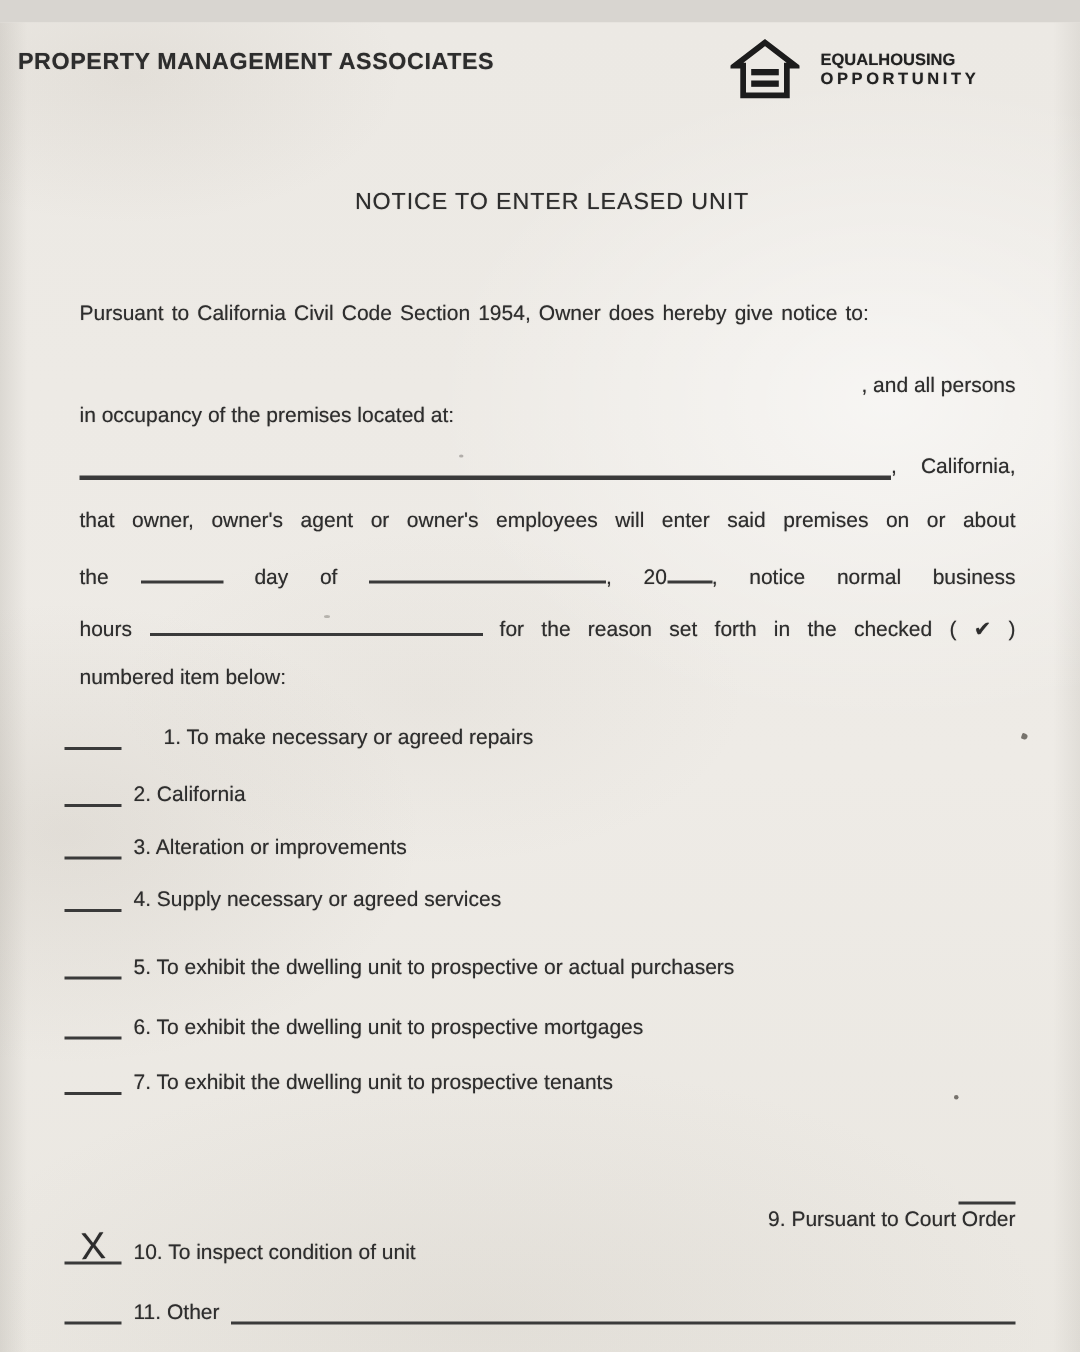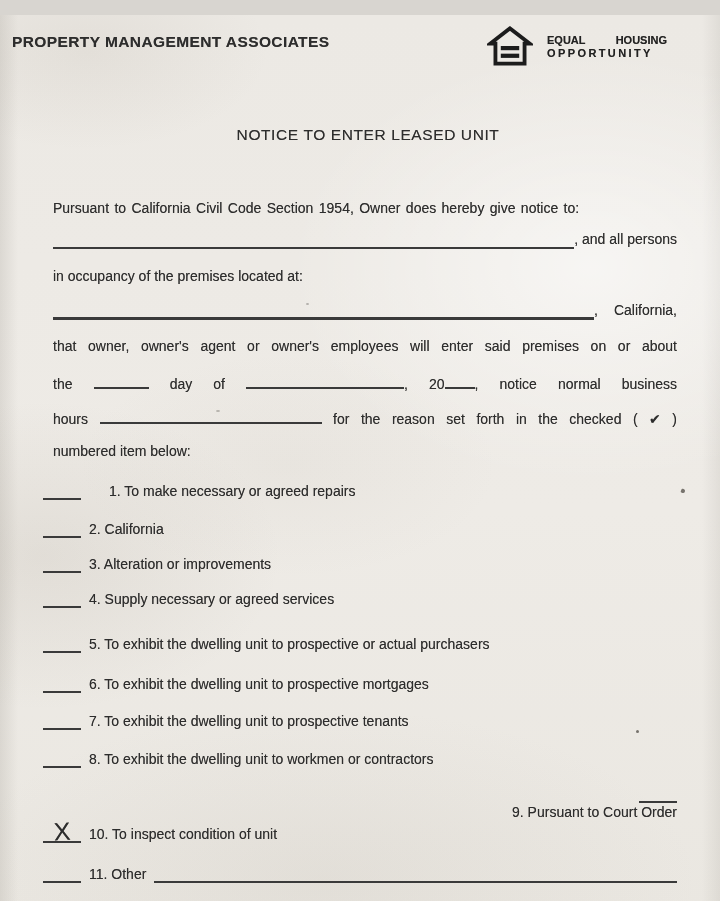--- a/index.html
+++ b/index.html
@@ -17,21 +17,21 @@
       linear-gradient(90deg, rgba(110,105,95,.14) 0, rgba(110,105,95,0) 2.5%, rgba(110,105,95,0) 97.5%, rgba(110,105,95,.10) 100%),
       linear-gradient(180deg, #ece9e4 0%, #eeebe6 55%, #eae7e1 100%);
     text-shadow:0 0 .6px rgba(45,42,38,.55);
   }
   .abs{position:absolute;}
   
   .company{left:12px;top:18px;font-size:15.5px;font-weight:700;letter-spacing:.4px;white-space:nowrap;}
   .eho{left:487px;top:10px;display:flex;align-items:flex-start;}
   .eho svg{display:block;}
   .eho-text{margin-left:14px;margin-top:9px;width:120px;font-weight:700;font-size:11px;line-height:13px;color:#222;}
-  .eho-line1{display:flex;justify-content:space-between;}
+  .eho-line1{display:flex;}
   .eho-line2{letter-spacing:2.4px;white-space:nowrap;}
   
   .title{left:53px;top:111px;width:630px;text-align:center;font-size:15.5px;letter-spacing:.6px;white-space:nowrap;}
   
   .line{left:53px;width:624px;font-size:14px;line-height:19px;white-space:nowrap;}
   .just{white-space:normal;text-align:justify;text-align-last:justify;}
   .row{display:flex;align-items:flex-end;}
   .ul{display:inline-block;border-bottom:2px solid #3a3a3a;height:15px;vertical-align:baseline;}
   .grow{flex:1 1 auto;}
   .w55{width:55px;} .w158{width:158px;} .w30{width:30px;} .w222{width:222px;}
@@ -67,21 +67,21 @@
         <span>HOUSING</span>
       </span>
       <span class="eho-line2">OPPORTUNITY</span>
     </span>
   </div>
 
   <div class="abs title">NOTICE TO ENTER LEASED UNIT</div>
 
   <div class="abs line" style="top:184px;word-spacing:1.5px;">Pursuant to California Civil Code Section 1954, Owner does hereby give notice to:</div>
 
-  <div class="abs line row" style="top:215px;">
+  <div class="abs line row" style="top:215px;flex-direction:column;">
     <span class="ul grow"></span>
       <span>, and all persons</span>
   </div>
 
   <div class="abs line" style="top:252px;">in occupancy of the premises located at:</div>
 
   <div class="abs line row" style="top:286px;">
     <span class="ul grow thick"></span>
       <span>,</span>
       <span class="cal">California,</span>
@@ -140,26 +140,20 @@
         <span class="markval"></span>
       </span>
     <span class="itext"><span>6.</span> <span>To exhibit the dwelling unit to prospective mortgages</span></span>
   </div>
   <div class="abs item" style="top:697px;">
     <span class="mark">
         <span class="markval"></span>
       </span>
     <span class="itext"><span>7.</span> <span>To exhibit the dwelling unit to prospective tenants</span></span>
   </div>
-  <div class="abs item" style="top:735px;">
-    <span class="mark">
-        <span class="markval"></span>
-      </span>
-    <span class="itext"><span>8.</span> <span>To exhibit the dwelling unit to workmen or contractors</span></span>
-  </div>
   <div class="abs item" style="top:772px;flex-direction:column;">
     <span class="mark">
         <span class="markval"></span>
       </span>
     <span class="itext"><span>9.</span> <span>Pursuant to Court Order</span></span>
   </div>
   <div class="abs item" style="top:810px;">
     <span class="mark">
         <span class="markval">X</span>
       </span>

